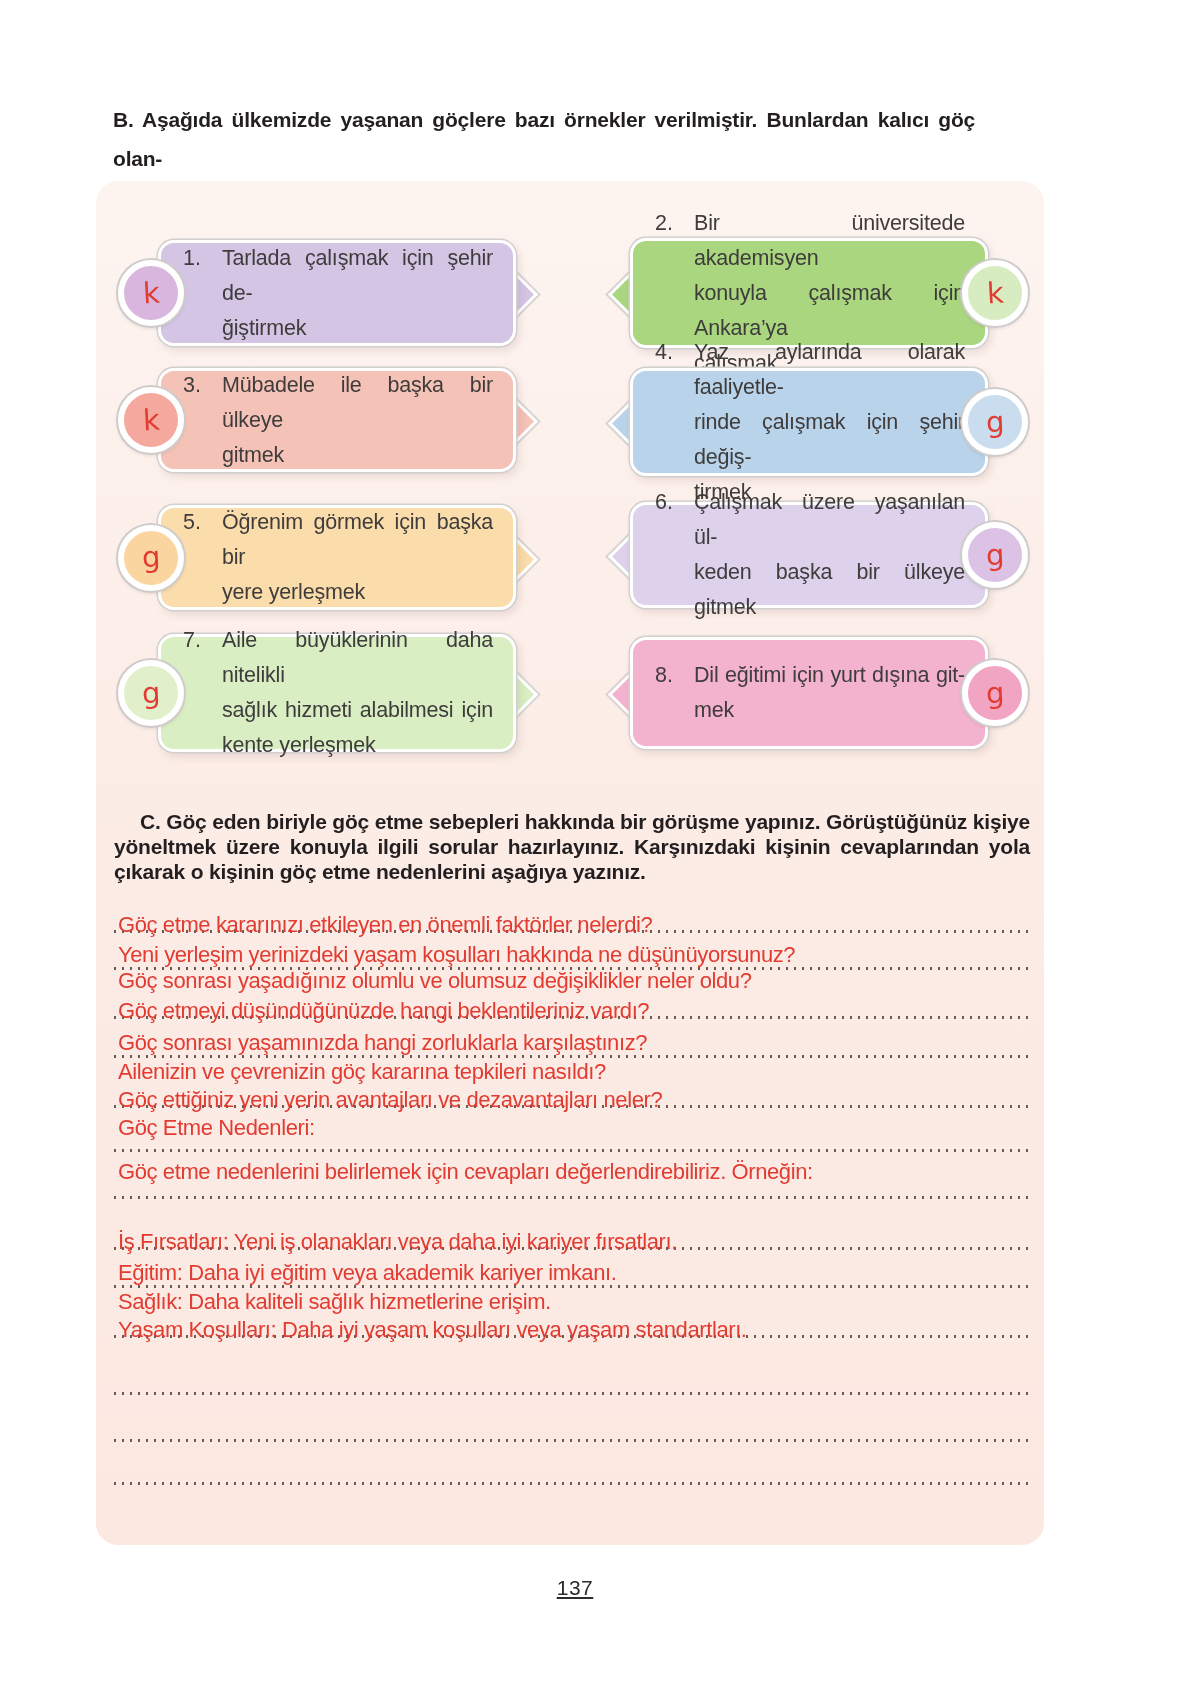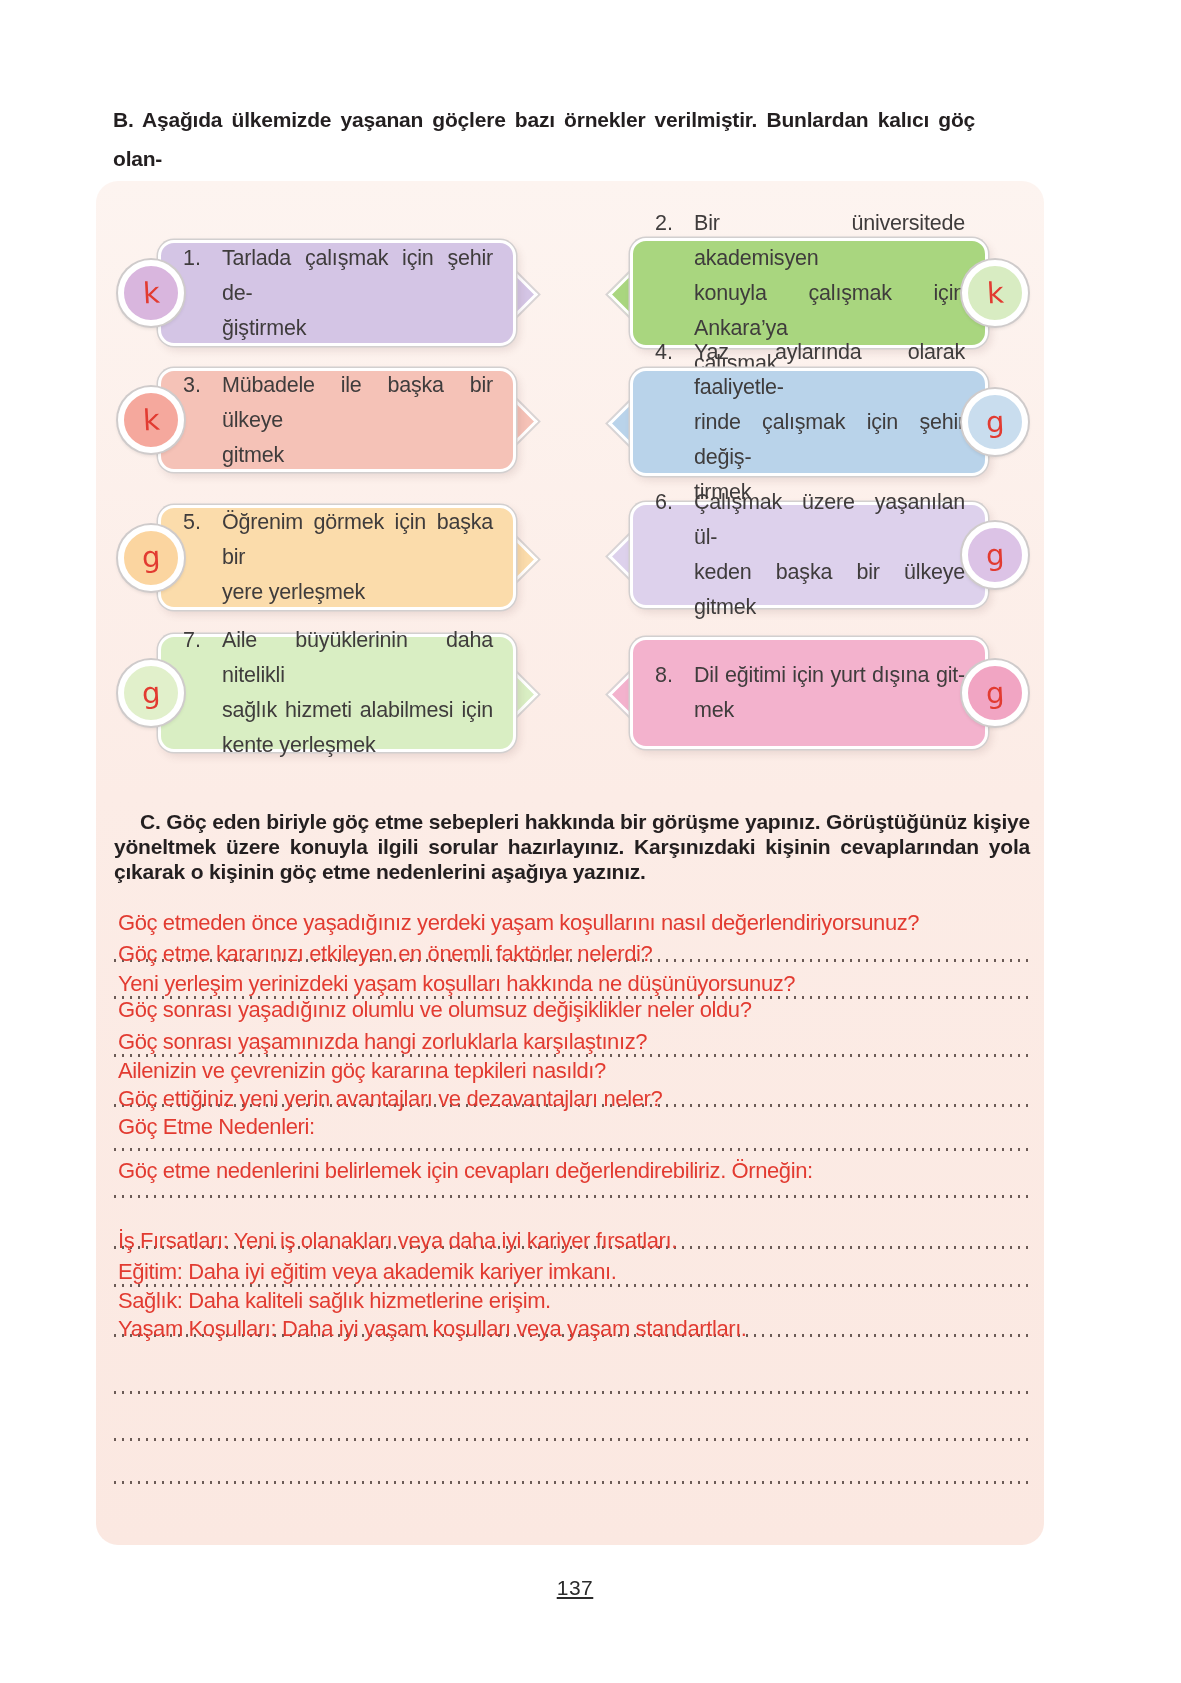--- a/index.html
+++ b/index.html
@@ -241,33 +241,34 @@
         </div>
       </div>
       <div class="badge">
         <span class="letter">g</span>
       </div>
     </div>
 
     <div class="c-heading">C. Göç eden biriyle göç etme sebepleri hakkında bir görüşme yapınız. Görüştüğünüz kişiye yöneltmek üzere konuyla ilgili sorular hazırlayınız. Karşınızdaki kişinin cevaplarından yola çıkarak o kişinin göç etme nedenlerini aşağıya yazınız.</div>
 
     <div class="qa">
-      <div class="qrow none" style="height:29px">
-          <span class="qtext">Göç etmeden önce yaşadığınız yerdeki yaşam koşullarını nasıl değerlendiriyorsunuz?</span>
-        </div>
       <div class="qrow through" style="height:31px">
           <span class="qtext">Göç etme kararınızı etkileyen en önemli faktörler nelerdi?</span>
           <i class="dl"></i>
         </div>
       <div class="qrow below" style="height:30px">
           <span class="qtext">Yeni yerleşim yerinizdeki yaşam koşulları hakkında ne düşünüyorsunuz?</span>
           <i class="dl"></i>
         </div>
       <div class="qrow none" style="height:26px">
           <span class="qtext">Göç sonrası yaşadığınız olumlu ve olumsuz değişiklikler neler oldu?</span>
+        </div>
+      <div class="qrow through" style="height:30px">
+          <span class="qtext">Göç etmeyi düşündüğünüzde hangi beklentileriniz vardı?</span>
+          <i class="dl"></i>
         </div>
       <div class="qrow below" style="height:32px">
           <span class="qtext">Göç sonrası yaşamınızda hangi zorluklarla karşılaştınız?</span>
           <i class="dl"></i>
         </div>
       <div class="qrow none" style="height:29px">
           <span class="qtext">Ailenizin ve çevrenizin göç kararına tepkileri nasıldı?</span>
         </div>
       <div class="qrow through" style="height:28px">
           <span class="qtext">Göç ettiğiniz yeni yerin avantajları ve dezavantajları neler?</span>

